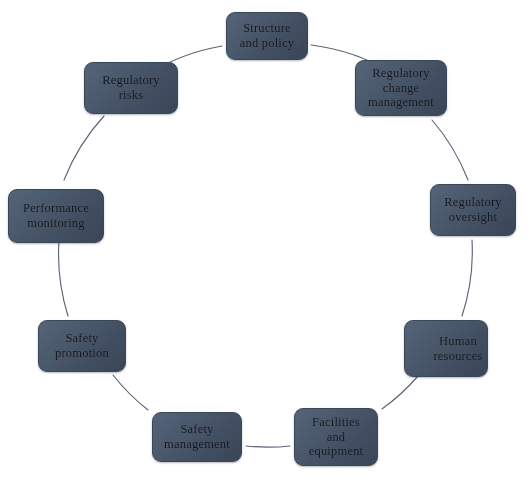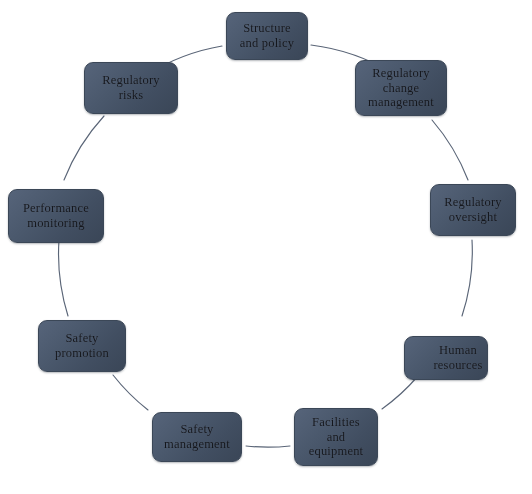--- a/index.html
+++ b/index.html
@@ -78,21 +78,21 @@
     <span class="label">Regulatory
 change
 management</span>
   </div>
 
   <div class="node" style="left:430px; top:184px; width:86px; height:52px;">
     <span class="label">Regulatory
 oversight</span>
   </div>
 
-  <div class="node" style="left:404px; top:336px; width:84px; height:44px;padding-left:24px;">
+  <div class="node" style="left:404px; top:320px; width:84px; height:57px;padding-left:24px;">
     <span class="label">Human
 resources</span>
   </div>
 
   <div class="node" style="left:294px; top:408px; width:84px; height:58px;">
     <span class="label">Facilities
 and
 equipment</span>
   </div>
 

